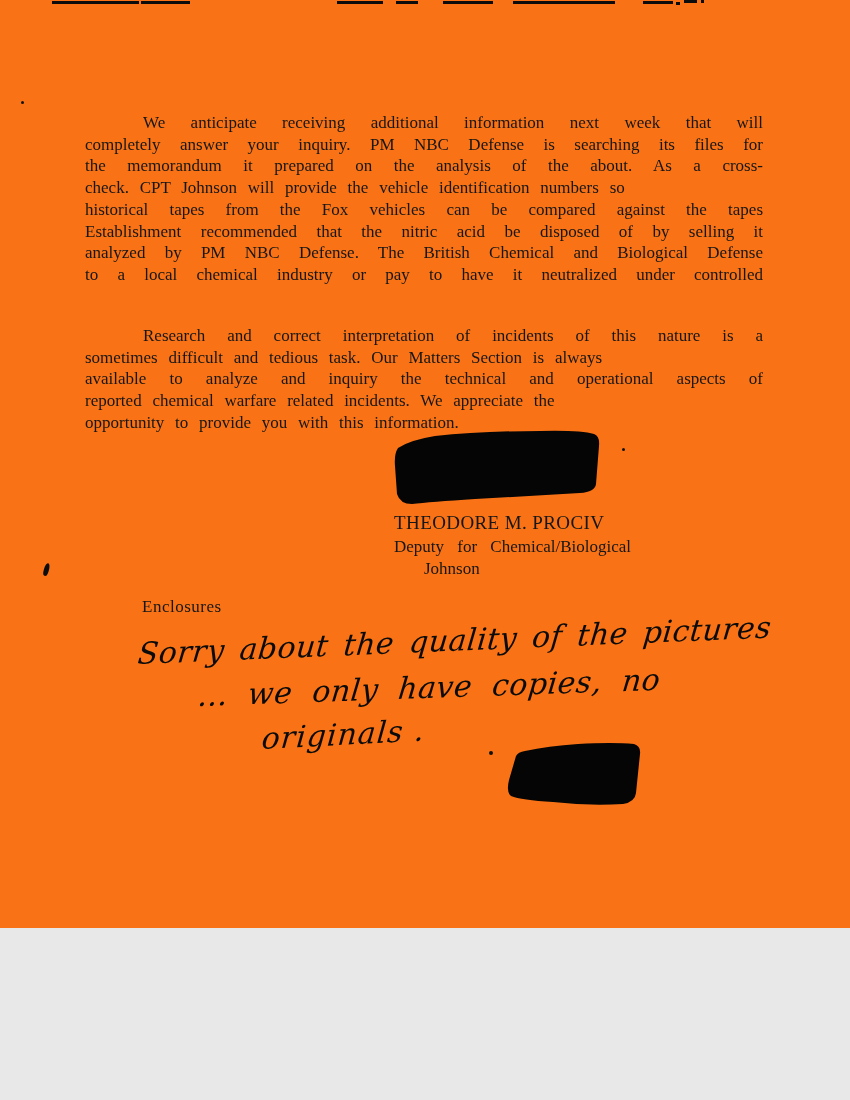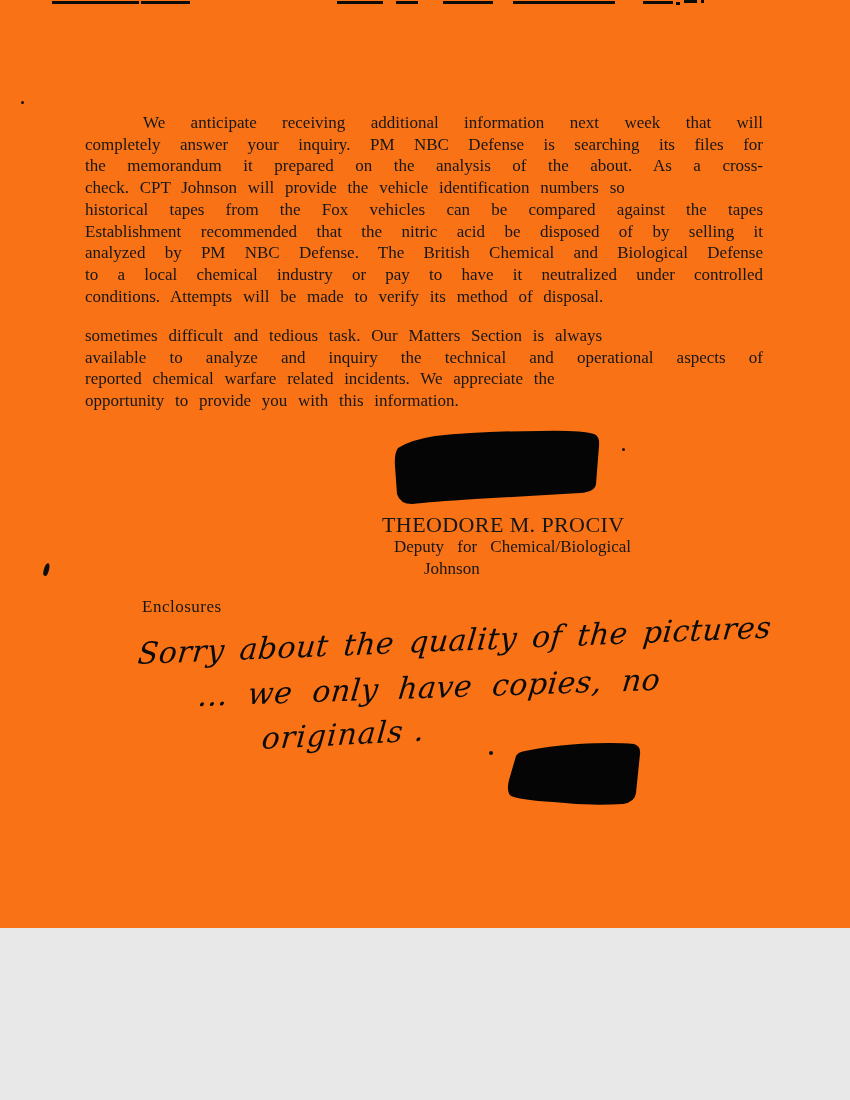--- a/index.html
+++ b/index.html
@@ -20,21 +20,21 @@
   
   .para{position:absolute;left:85px;width:678px;font-size:17px;line-height:21.7px;}
   .ln{white-space:nowrap;}
   .ln.j{white-space:normal;text-align:justify;text-align-last:justify;word-spacing:2px;}
   .ln.s{text-align:left;word-spacing:6.5px;}
   .ln.ind{padding-left:58px;}
   .ln.j.ind{text-indent:58px;padding-left:0;}
 
   
   .sig-blob{position:absolute;left:390px;top:426px;}
-  .sig-name{position:absolute;left:382px;top:512px;font-size:22px;letter-spacing:.4px;white-space:nowrap;}
+  .sig-name{position:absolute;left:394px;top:512px;font-size:19px;letter-spacing:.4px;white-space:nowrap;}
   .sig-title1{position:absolute;left:394px;top:537px;font-size:17px;word-spacing:9px;white-space:nowrap;}
   .sig-title2{position:absolute;left:424px;top:559px;font-size:17px;white-space:nowrap;}
 
   .enclosures{position:absolute;left:142px;top:597px;font-size:17px;letter-spacing:.5px;}
 
   
   .pen-mark{position:absolute;left:44px;top:563px;width:5px;height:13px;background:#0d0d0d;border-radius:60% 60% 50% 50%;transform:rotate(16deg);}
 
   
   .hand{
@@ -76,24 +76,24 @@
 
   <div class="para" style="top:112px;">
     <div class="ln j ind">We anticipate receiving additional information next week that will</div>
     <div class="ln j">completely answer your inquiry.  PM NBC Defense is searching its files for</div>
     <div class="ln j">the memorandum it prepared on the analysis of the about.   As a cross-</div>
     <div class="ln s">check. CPT Johnson will provide the vehicle identification numbers so</div>
     <div class="ln j">historical tapes from the Fox vehicles can be compared against the tapes</div>
     <div class="ln j">Establishment recommended that the nitric acid be disposed of by selling it</div>
     <div class="ln j">analyzed by PM NBC Defense.  The British Chemical and Biological Defense</div>
     <div class="ln j">to a local chemical industry or pay to have it neutralized under controlled</div>
-    <div class="ln s">conditions.  Attempts will be made to verify its method of disposal.</div>
   </div>
 
   <div class="para" style="top:325px;">
+    <div class="ln j ind">Research and correct interpretation of incidents of this nature is a</div>
     <div class="ln s">sometimes difficult and tedious task. Our Matters Section is always</div>
     <div class="ln j">available to analyze and inquiry the technical and operational aspects of</div>
     <div class="ln s">reported chemical warfare related incidents.   We appreciate the</div>
     <div class="ln s">opportunity to provide you with this information.</div>
   </div>
 
   <svg class="sig-blob" width="260" height="85" viewBox="0 0 260 85">
     <path d="M 8 22 Q 20 14 45 10 Q 90 5 150 5 Q 190 4 204 8 Q 210 10 209 20
              L 206 58 Q 205 66 190 67 Q 140 70 85 73 Q 40 76 22 78 Q 10 78 7 68
              L 5 40 Q 4 28 8 22 Z" fill="#050505"></path>

